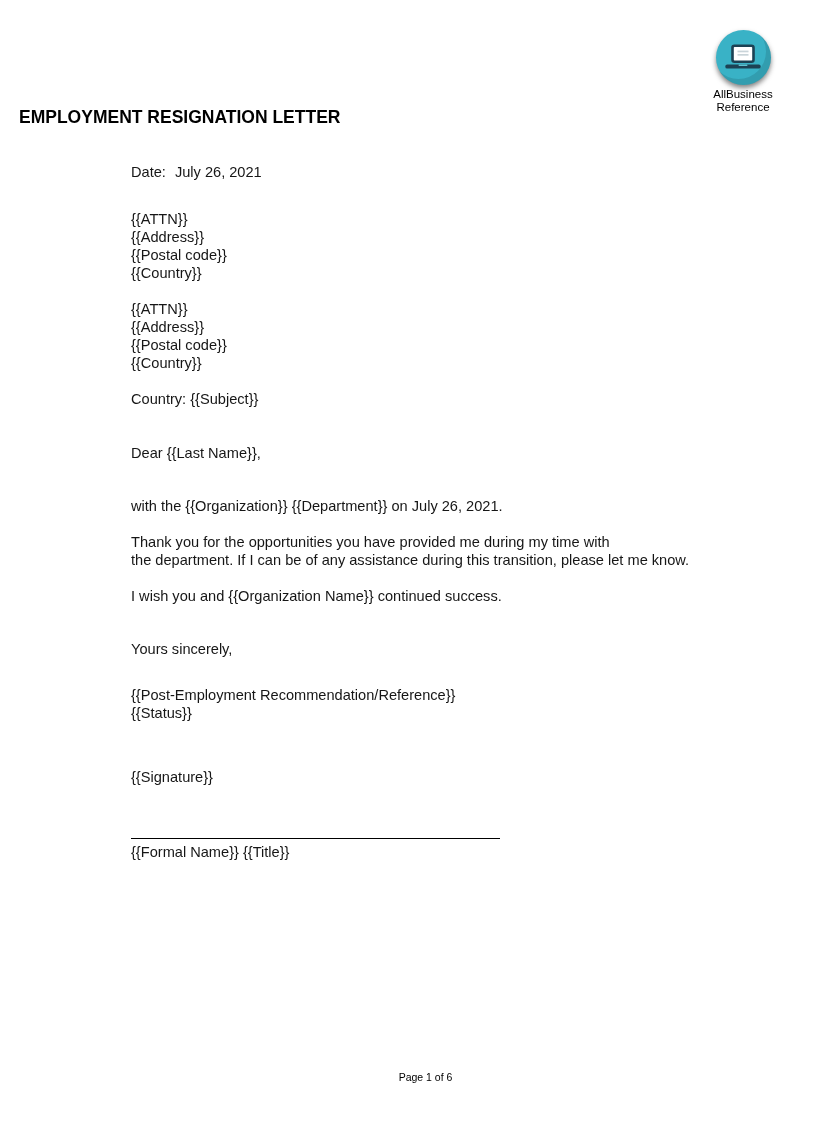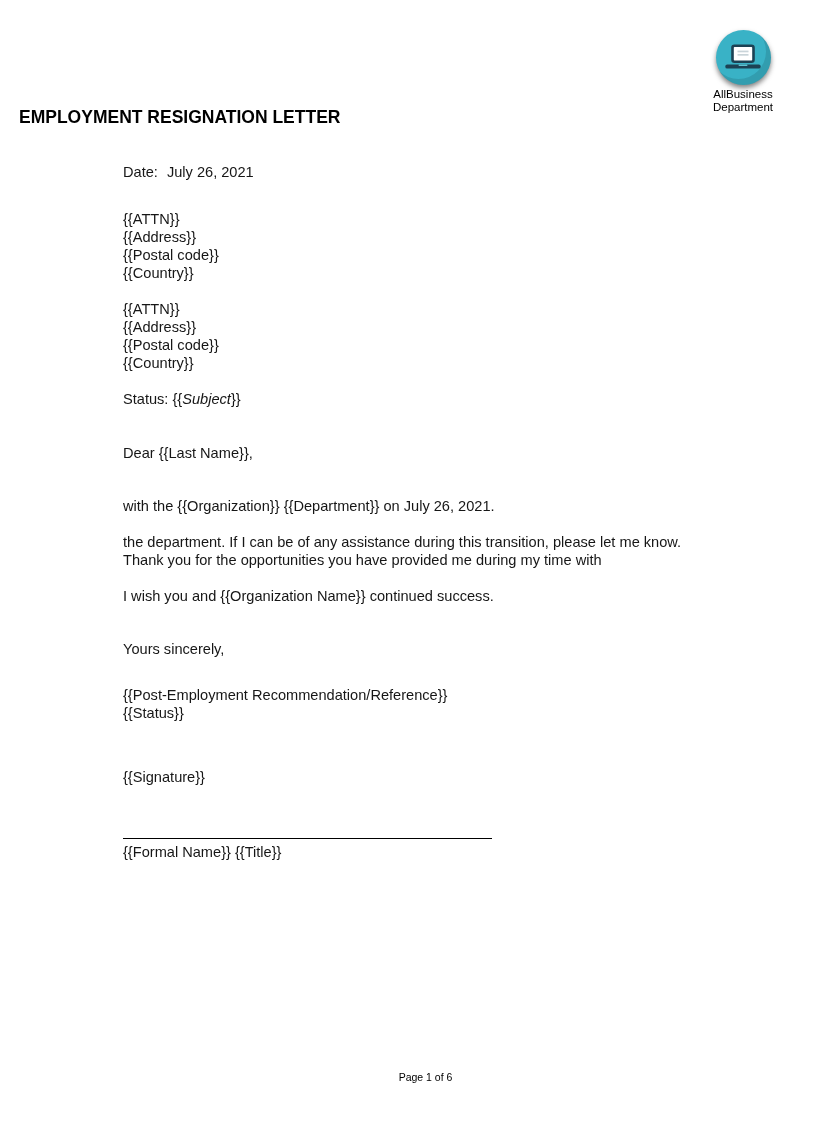--- a/index.html
+++ b/index.html
@@ -25,26 +25,26 @@
 
   
   .title {
     position:absolute; top:106px; left:0; width:804px; margin:0;
     text-align:left; font-size:17.5px; line-height:22px;
     font-weight:700; color:#000;
   }
 
   
   .content {
-    position:absolute; left:104px; top:163px; width:625px;
+    position:absolute; left:112px; top:163px; width:625px;
     font-size:14.6px; line-height:18px;
   }
   .line { white-space:nowrap; }
   .sp { width:1px; }
-  .it { font-style:italic; }
+  .it { }
   .date-label { margin-right:9px; }
   .sig-rule {
     width:369px; height:0;
     border-top:1.4px solid #000;
     margin-bottom:4px;
   }
 
   
   .footer {
     position:absolute; top:1071px; left:0; width:813px;
@@ -61,21 +61,21 @@
       <svg width="36" height="28" viewBox="0 0 36 28">
         <rect x="7.5" y="1.8" width="21" height="16" rx="2" fill="#ffffff" stroke="#1c4254" stroke-width="2.6"></rect>
         <rect x="12.5" y="6.6" width="11" height="1.7" fill="#c9d4d9"></rect>
         <rect x="12.5" y="10" width="11" height="1.7" fill="#c9d4d9"></rect>
         <path d="M2.2 20.4 h31.6 a1.9 1.9 0 0 1 1.9 1.9 v0.4 a1.9 1.9 0 0 1 -1.9 1.9 H2.2 a1.9 1.9 0 0 1 -1.9 -1.9 v-0.4 a1.9 1.9 0 0 1 1.9 -1.9 Z" fill="#1c4254"></path>
         <rect x="13.5" y="20.4" width="9" height="1.6" rx="0.8" fill="#5fc2d2"></rect>
       </svg>
     </div>
     <div class="logo-text">
       <div>AllBusiness</div>
-      <div>Department</div>
+      <div>Reference</div>
     </div>
   </div>
 
   <h1 class="title">EMPLOYMENT RESIGNATION LETTER</h1>
 
   <div class="content">
 
     <div class="line"><span class="date-label">Date:</span><span>July 26, 2021</span></div>
 
     <div class="sp" style="height:29px"></div>
@@ -87,34 +87,34 @@
 
     <div class="sp" style="height:18px"></div>
 
     <div class="line">{{ATTN}}</div>
     <div class="line">{{Address}}</div>
     <div class="line">{{Postal code}}</div>
     <div class="line">{{Country}}</div>
 
     <div class="sp" style="height:18px"></div>
 
-    <div class="line"><span>Status: {{</span><span class="it">Subject</span><span>}}</span></div>
+    <div class="line"><span>Country: {{</span><span class="it">Subject</span><span>}}</span></div>
 
     <div class="sp" style="height:36px"></div>
 
     <div class="line">Dear {{Last Name}},</div>
 
     <div class="sp" style="height:35px"></div>
 
     <div class="line">with the {{Organization}} {{Department}} on July 26, 2021.</div>
 
     <div class="sp" style="height:18px"></div>
 
+    <div class="line">Thank you for the opportunities you have provided me during my time with</div>
     <div class="line">the department. If I can be of any assistance during this transition, please let me know.</div>
-    <div class="line">Thank you for the opportunities you have provided me during my time with</div>
 
     <div class="sp" style="height:18px"></div>
 
     <div class="line">I wish you and {{Organization Name}} continued success.</div>
 
     <div class="sp" style="height:35px"></div>
 
     <div class="line">Yours sincerely,</div>
 
     <div class="sp" style="height:28px"></div>

